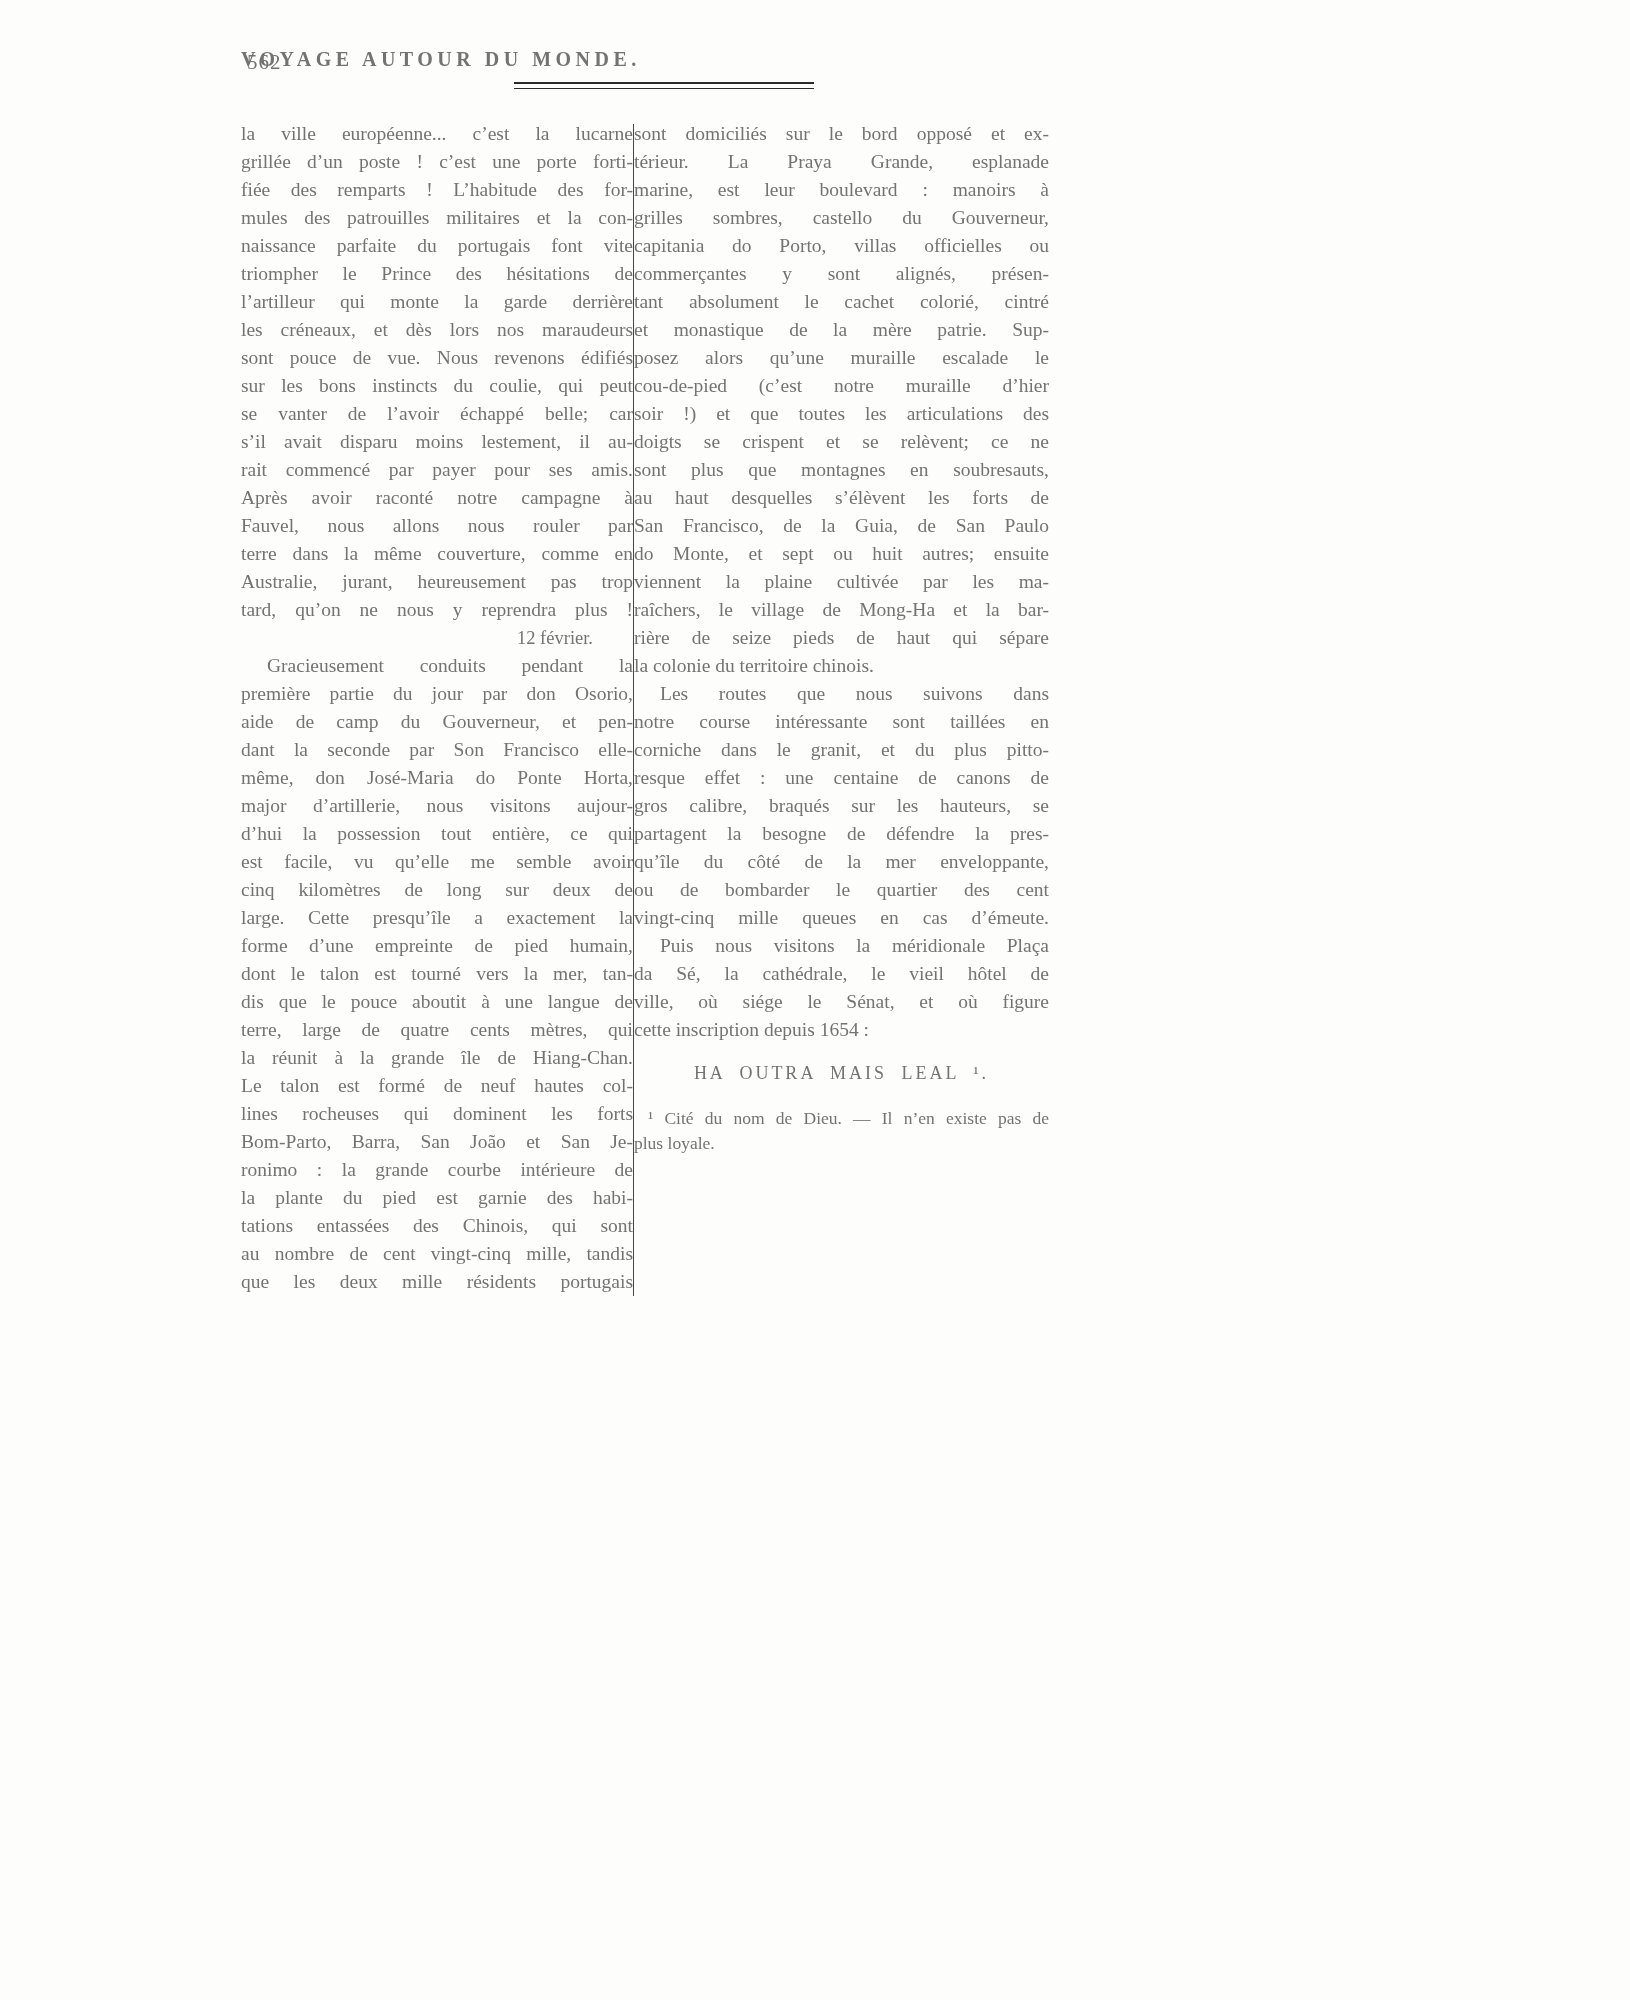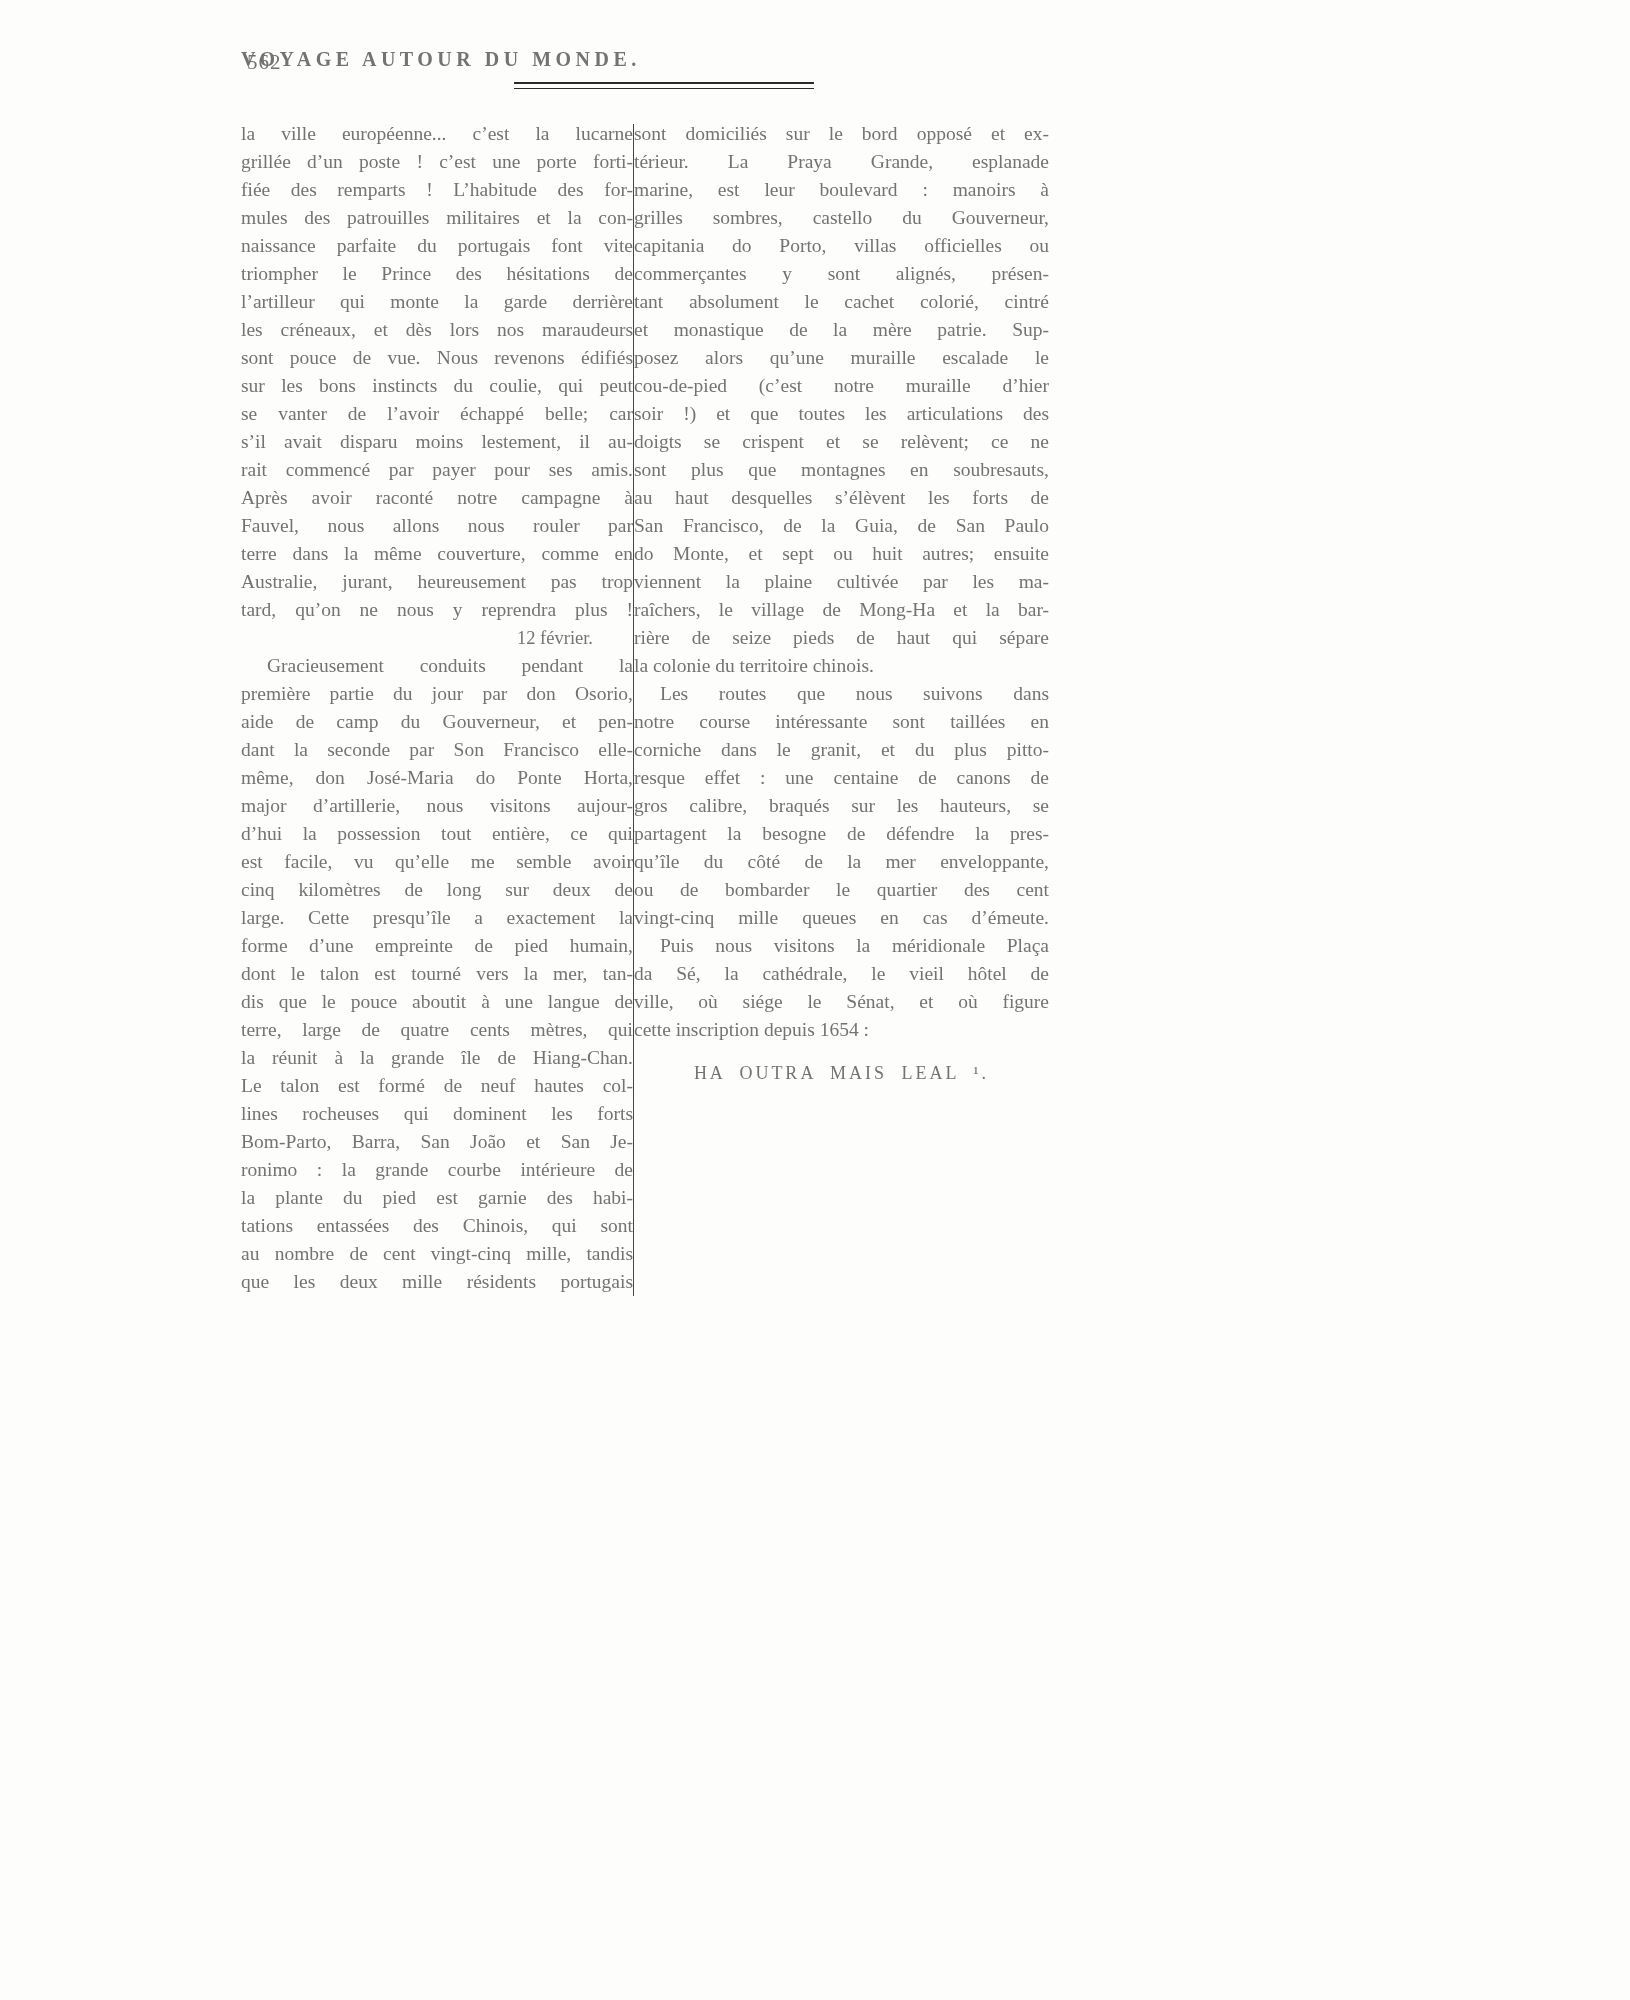--- a/index.html
+++ b/index.html
@@ -196,17 +196,21 @@
           </div>
           <div class="block paragraph">
             <div class="line just indent">Puis nous visitons la méridionale Plaça</div>
             <div class="line just">da Sé, la cathédrale, le vieil hôtel de</div>
             <div class="line just">ville, où siége le Sénat, et où figure</div>
             <div class="line">cette inscription depuis 1654 :</div>
           </div>
           <div class="block inscription">
             <div class="line">HA OUTRA MAIS LEAL ¹.</div>
           </div>
+          <div class="block footnote">
+            <div class="line just">¹ Cité du nom de Dieu. — Il n’en existe pas de</div>
+            <div class="line">plus loyale.</div>
+          </div>
         </div>
     </div>
 
   </div>
 </div>
 
 </body></html>

